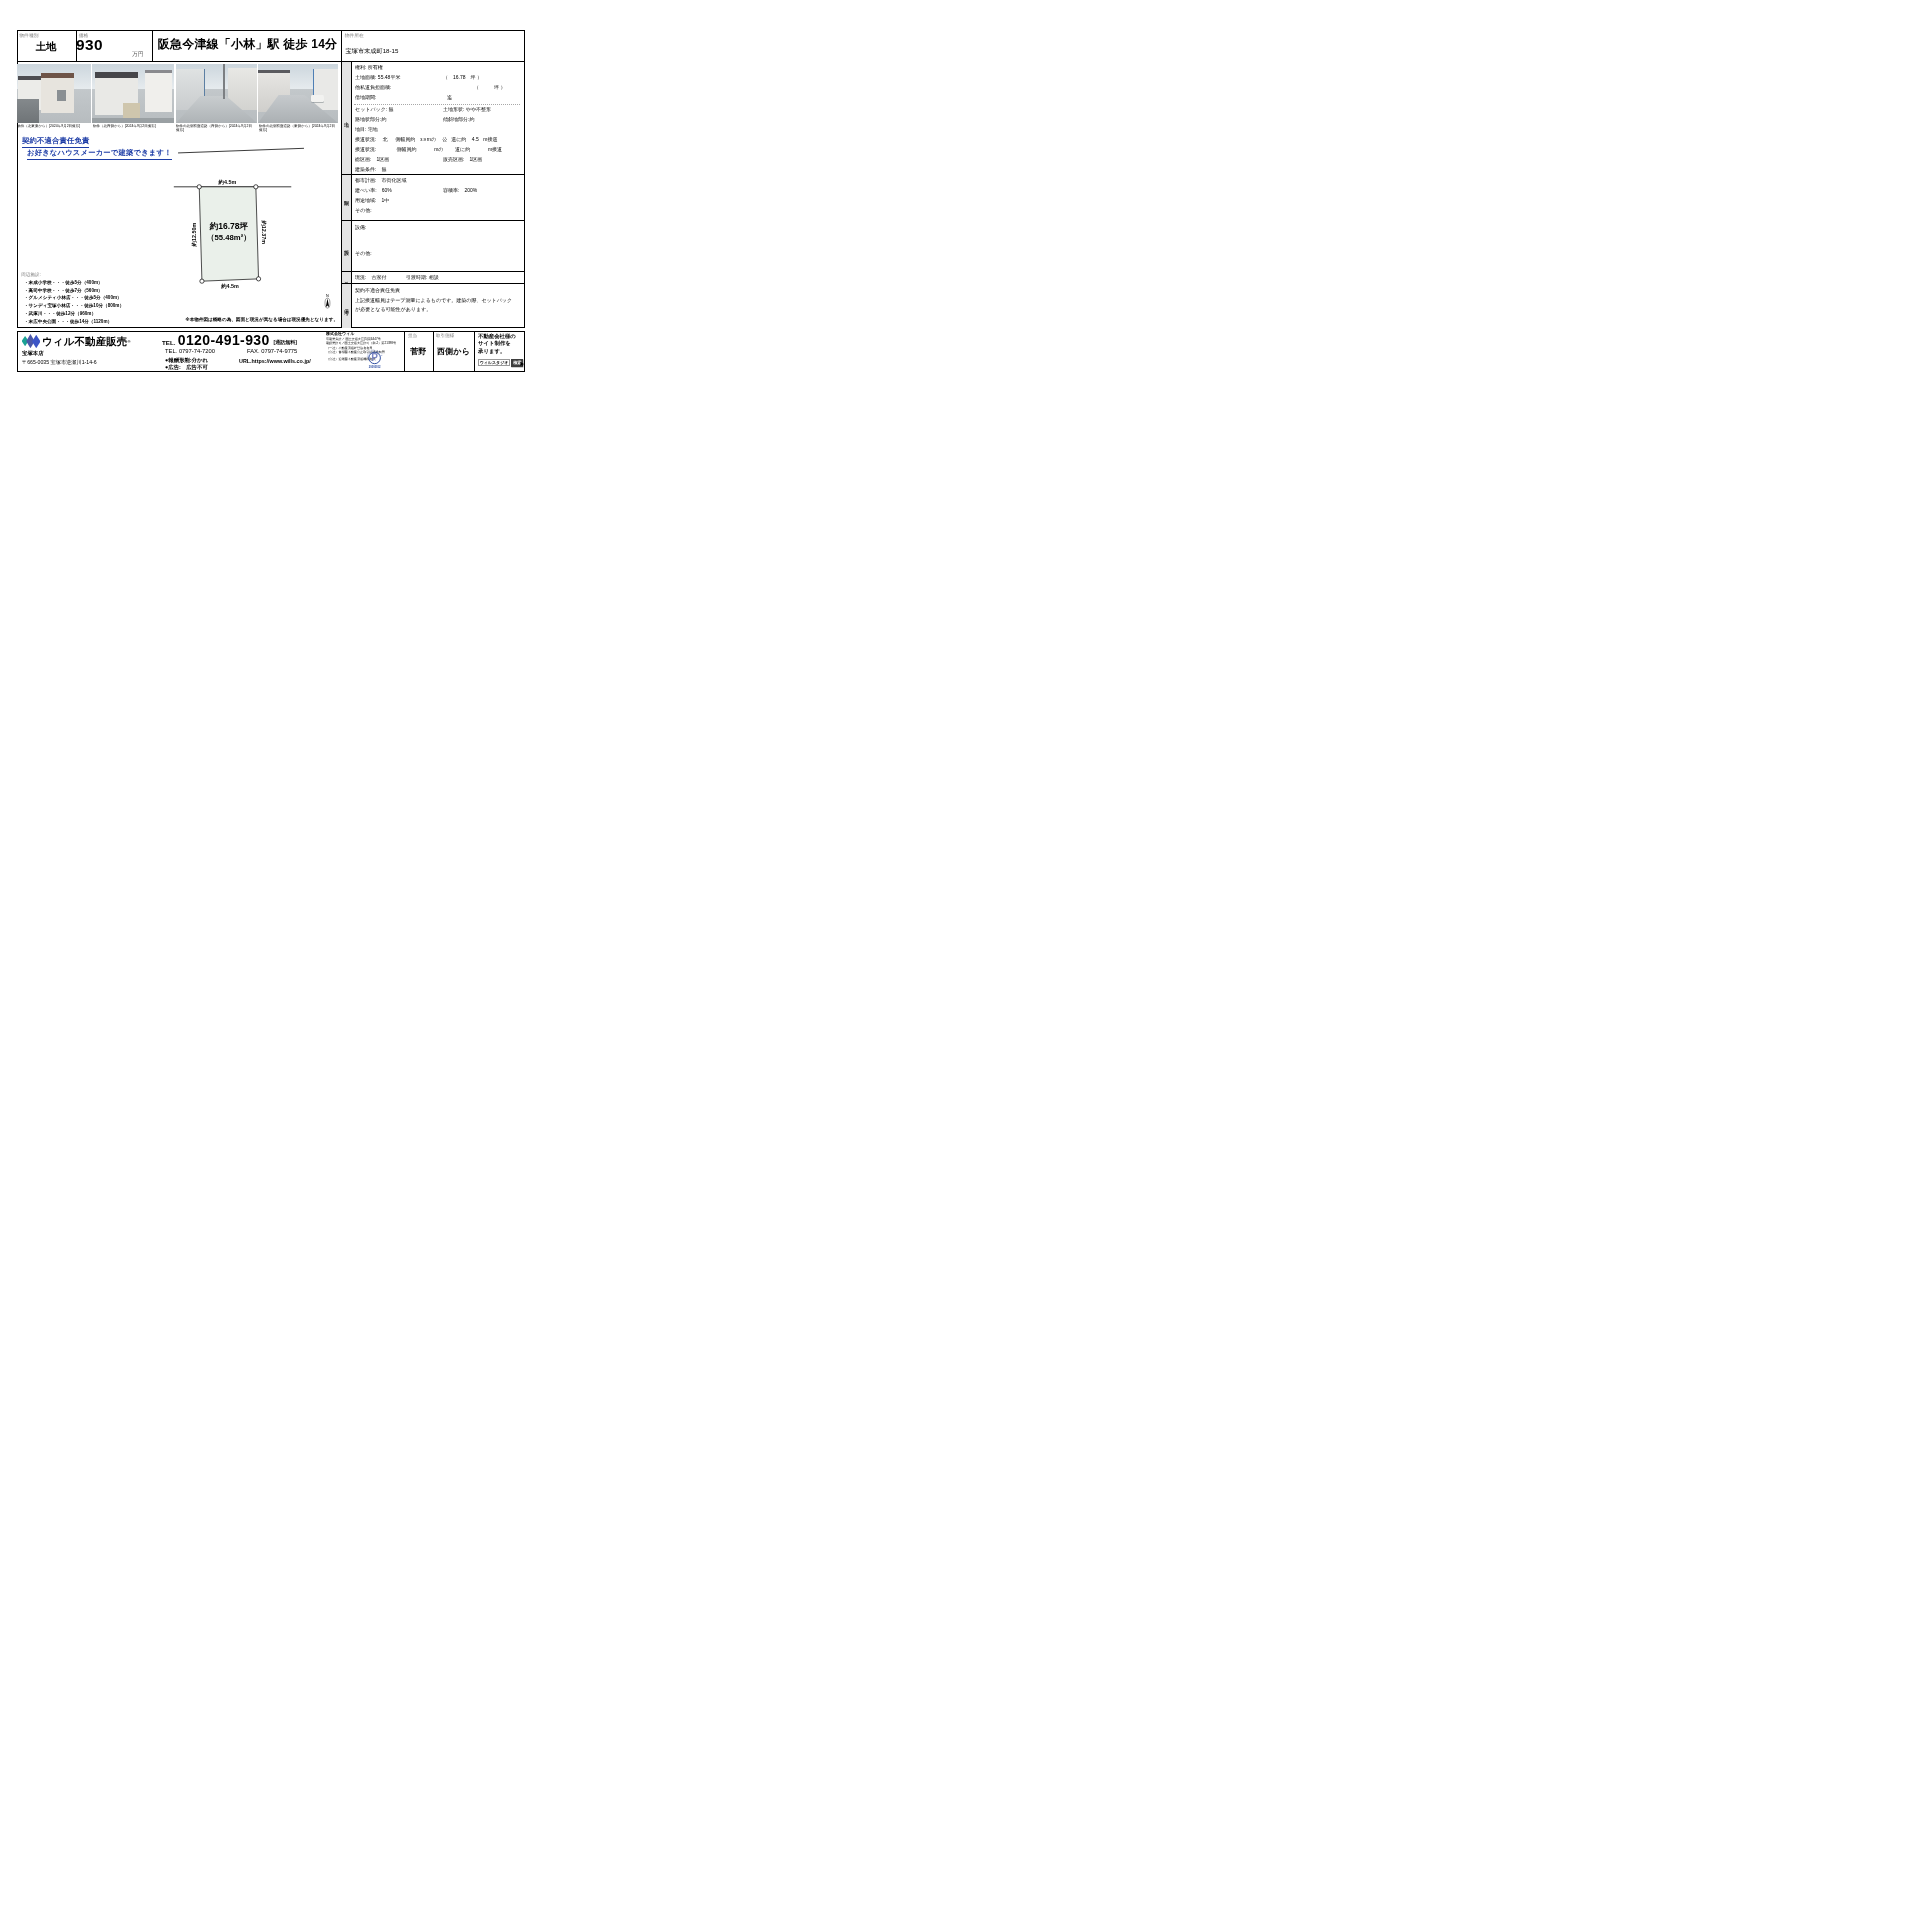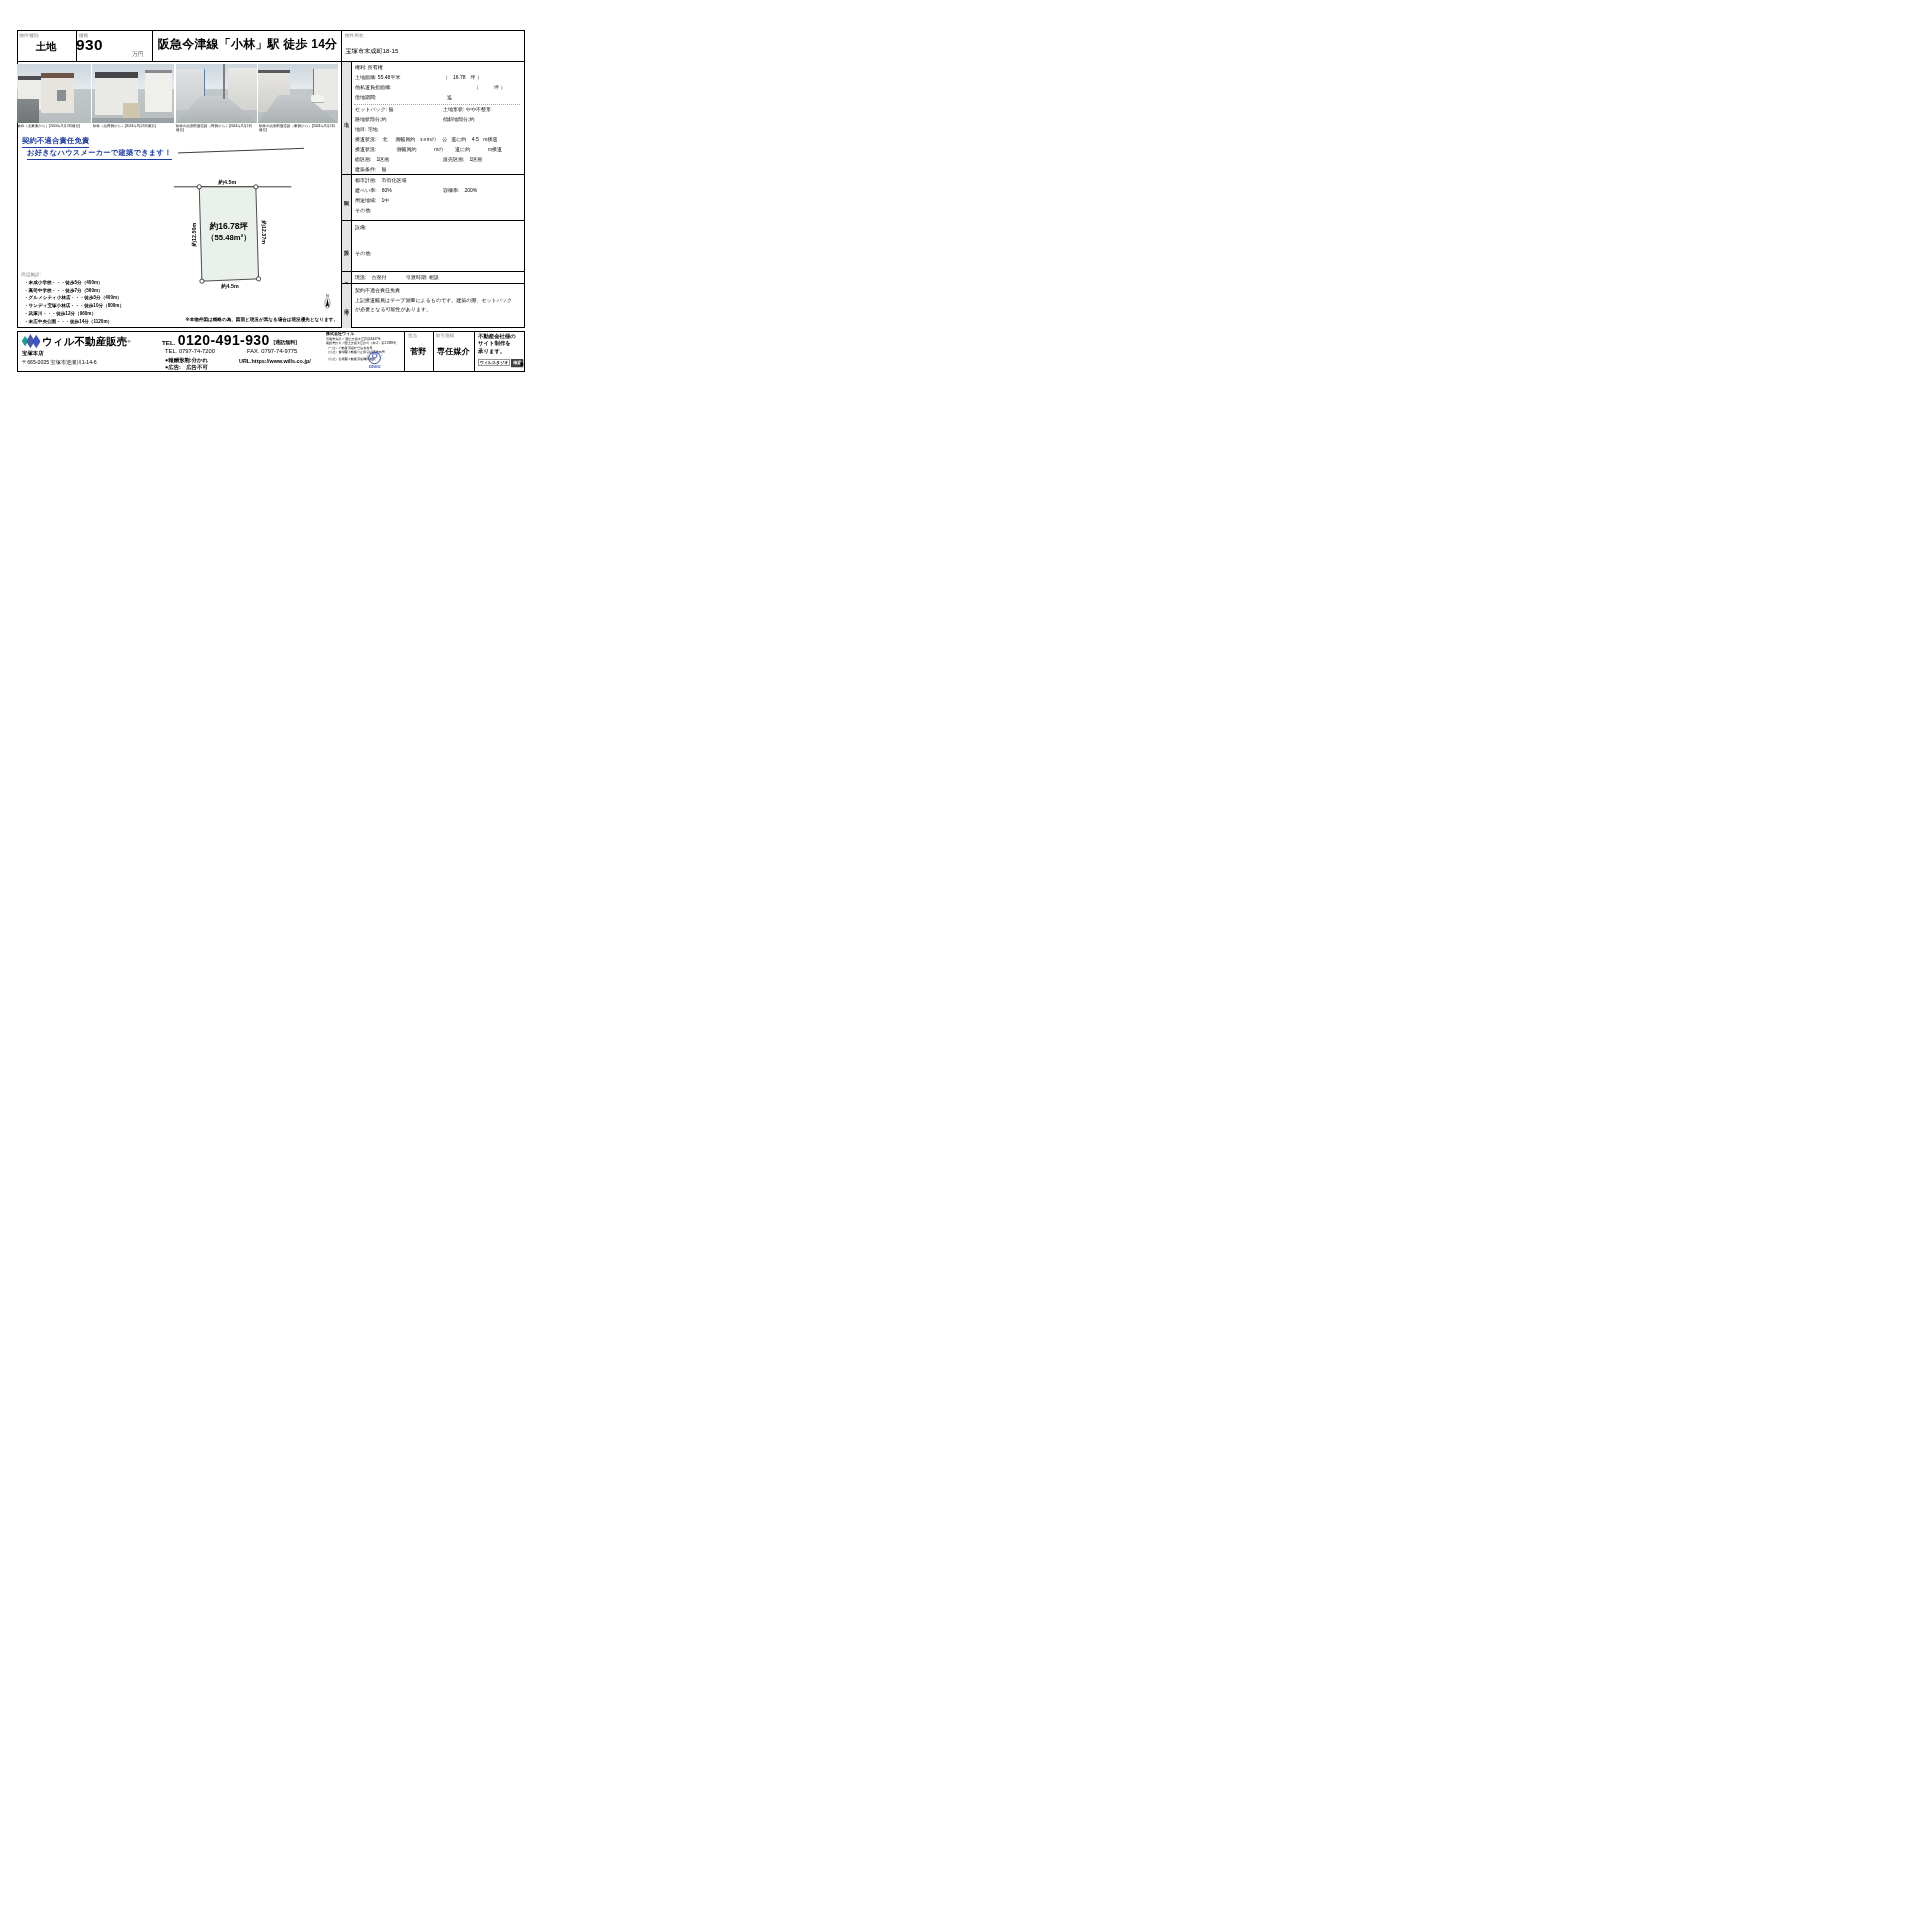--- a/index.html
+++ b/index.html
@@ -261,21 +261,21 @@
       </defs>
     <text font-size="5" fill="#2b4ba0"><textPath href="#parc">たいせつにしますプライバシー</textPath></text>
     <circle cx="25" cy="31" r="15" fill="none" stroke="#2b4ba0" stroke-width="2.5"></circle>
     <text x="25" y="40" font-size="26" font-weight="bold" fill="#7b86c2" text-anchor="middle">P</text>
     <text x="25" y="56" font-size="7" font-weight="bold" fill="#2b4ba0" text-anchor="middle">20000012</text>
   </svg>
 
   <div class="fcell-label" style="left:408px;top:333px;">担当</div>
   <div class="abs" style="left:404px;top:346px;width:28.5px;text-align:center;font-size:8px;font-weight:bold;">菅野</div>
   <div class="fcell-label" style="left:436px;top:333px;">取引態様</div>
-  <div class="abs" style="left:433px;top:346px;width:41px;text-align:center;font-size:8px;font-weight:bold;letter-spacing:0.2px;">専任媒介</div>
+  <div class="abs" style="left:433px;top:346px;width:41px;text-align:center;font-size:8px;font-weight:bold;letter-spacing:0.2px;">西側から</div>
 
   <div class="abs preline" style="left:478px;top:333px;font-size:5.4px;font-weight:bold;line-height:7.3px;">不動産会社様の
 サイト制作を
 承ります。</div>
   <div class="abs" style="left:478px;top:358px;white-space:nowrap;">
     <span class="searchbox">ウィルスタジオ</span><span class="searchbtn">検索</span><span class="cursor"></span>
   </div>
 
 </div>
 

